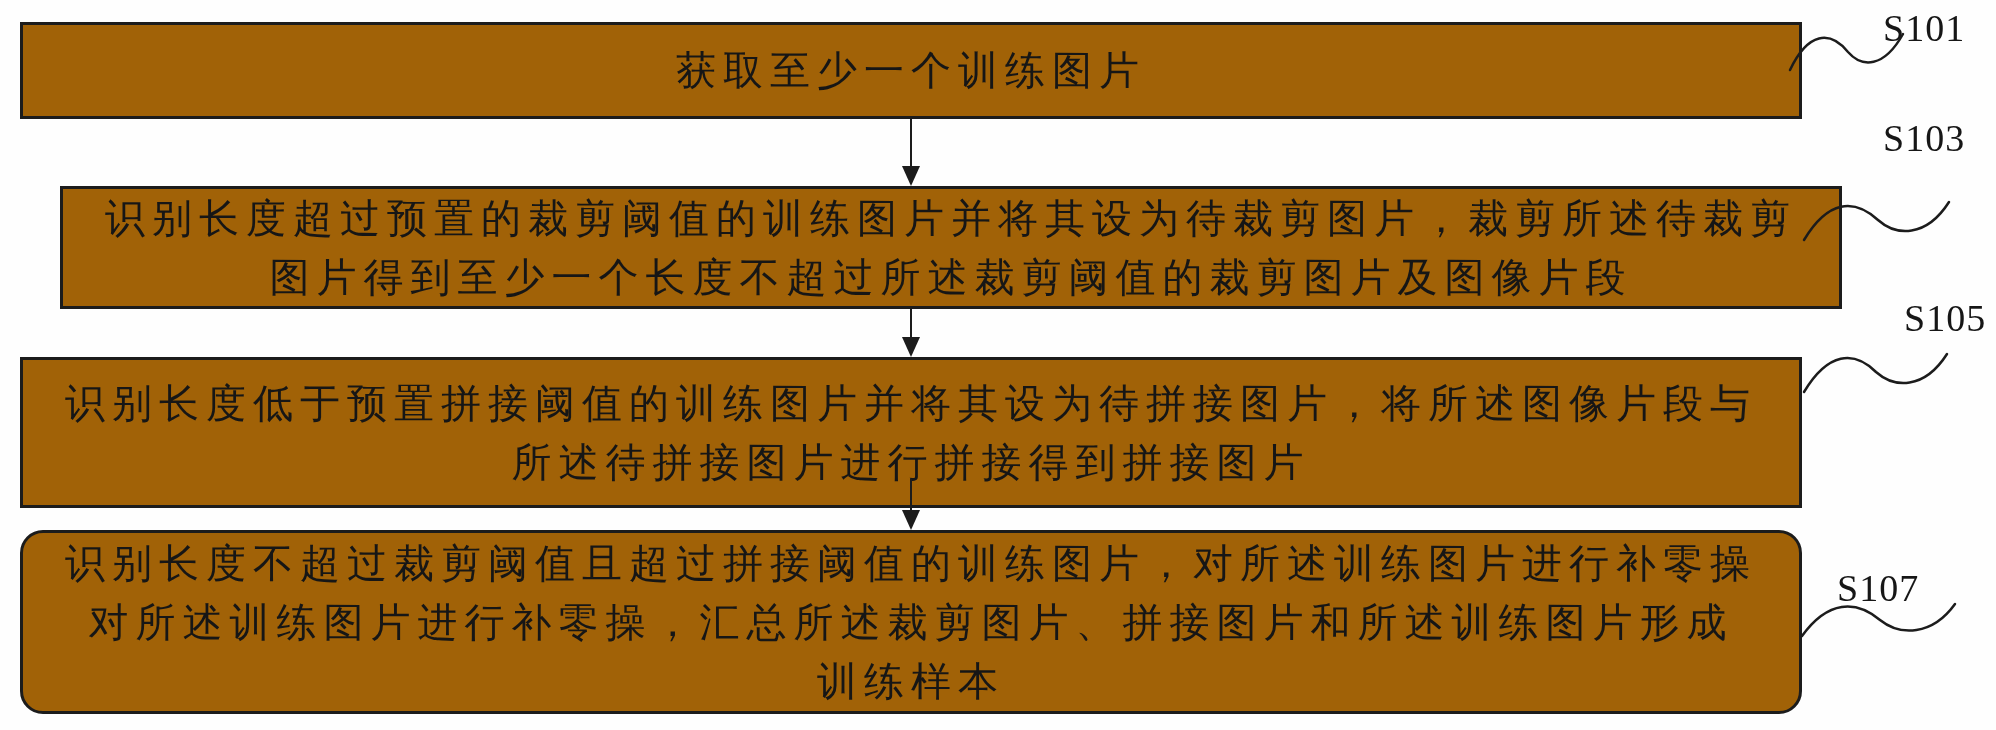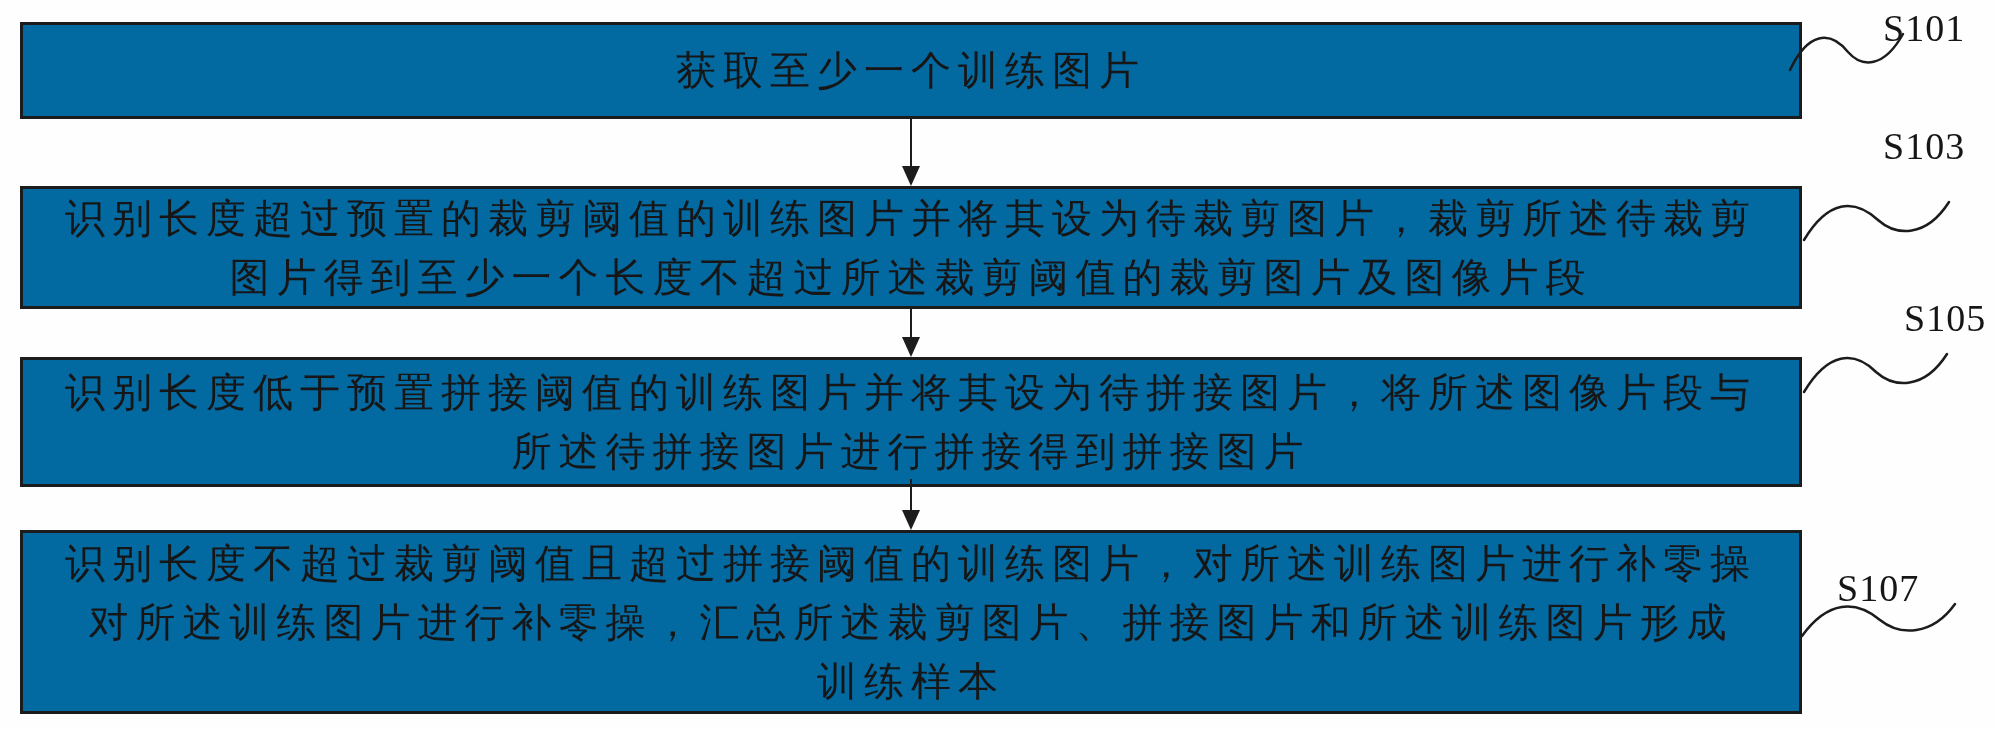--- a/index.html
+++ b/index.html
@@ -14,38 +14,38 @@
     background: #fefefe;
     font-family: "Liberation Serif", serif;
     color: #161616;
     overflow: hidden;
   }
   .box {
     position: absolute;
     left: 20px;
     width: 1782px;
     border: 3px solid #1c1c1c;
-    background: #0369a1;
+    background: #a16207;
     display: flex;
     flex-direction: column;
     justify-content: center;
     align-items: center;
     box-sizing: border-box;
   }
   .box-line {
     font-size: 40px;
     letter-spacing: 7px;
     line-height: 59px;
     white-space: nowrap;
     text-align: center;
   }
   .box1 { top: 22px;  height: 97px;  }
-  .box2 { top: 186px; height: 123px; }
-  .box3 { top: 357px; height: 130px; }
-  .box4 { top: 530px; height: 184px; }
+  .box2 { top: 186px; height: 123px; margin-left: 40px; }
+  .box3 { top: 357px; height: 151px; }
+  .box4 { top: 530px; height: 184px; border-radius: 23px; }
 
   .arrow {
     position: absolute;
     left: 902px;
     width: 18px;
     display: flex;
     flex-direction: column;
     align-items: center;
   }
   .arrow .shaft {
@@ -64,21 +64,21 @@
   .a2 { top: 309px; height: 48px; }
   .a3 { top: 479px; height: 51px; }
 
   .step-label {
     position: absolute;
     font-size: 38px;
     letter-spacing: 1px;
     font-family: "Liberation Serif", serif;
   }
   .l1 { top: 6px;   left: 1883px; }
-  .l2 { top: 124px; left: 1883px; }
+  .l2 { top: 116px; left: 1883px; }
   .l3 { top: 296px; left: 1883px; margin-left: 21px; }
   .l4 { top: 566px; left: 1837px; }
 
   .squig {
     position: absolute;
   }
   .sq1 { left: 1788px; top: 28px;  }
   .sq2 { left: 1802px; top: 196px; }
   .sq3 { left: 1802px; top: 348px; }
   .sq4 { left: 1800px; top: 596px; }

